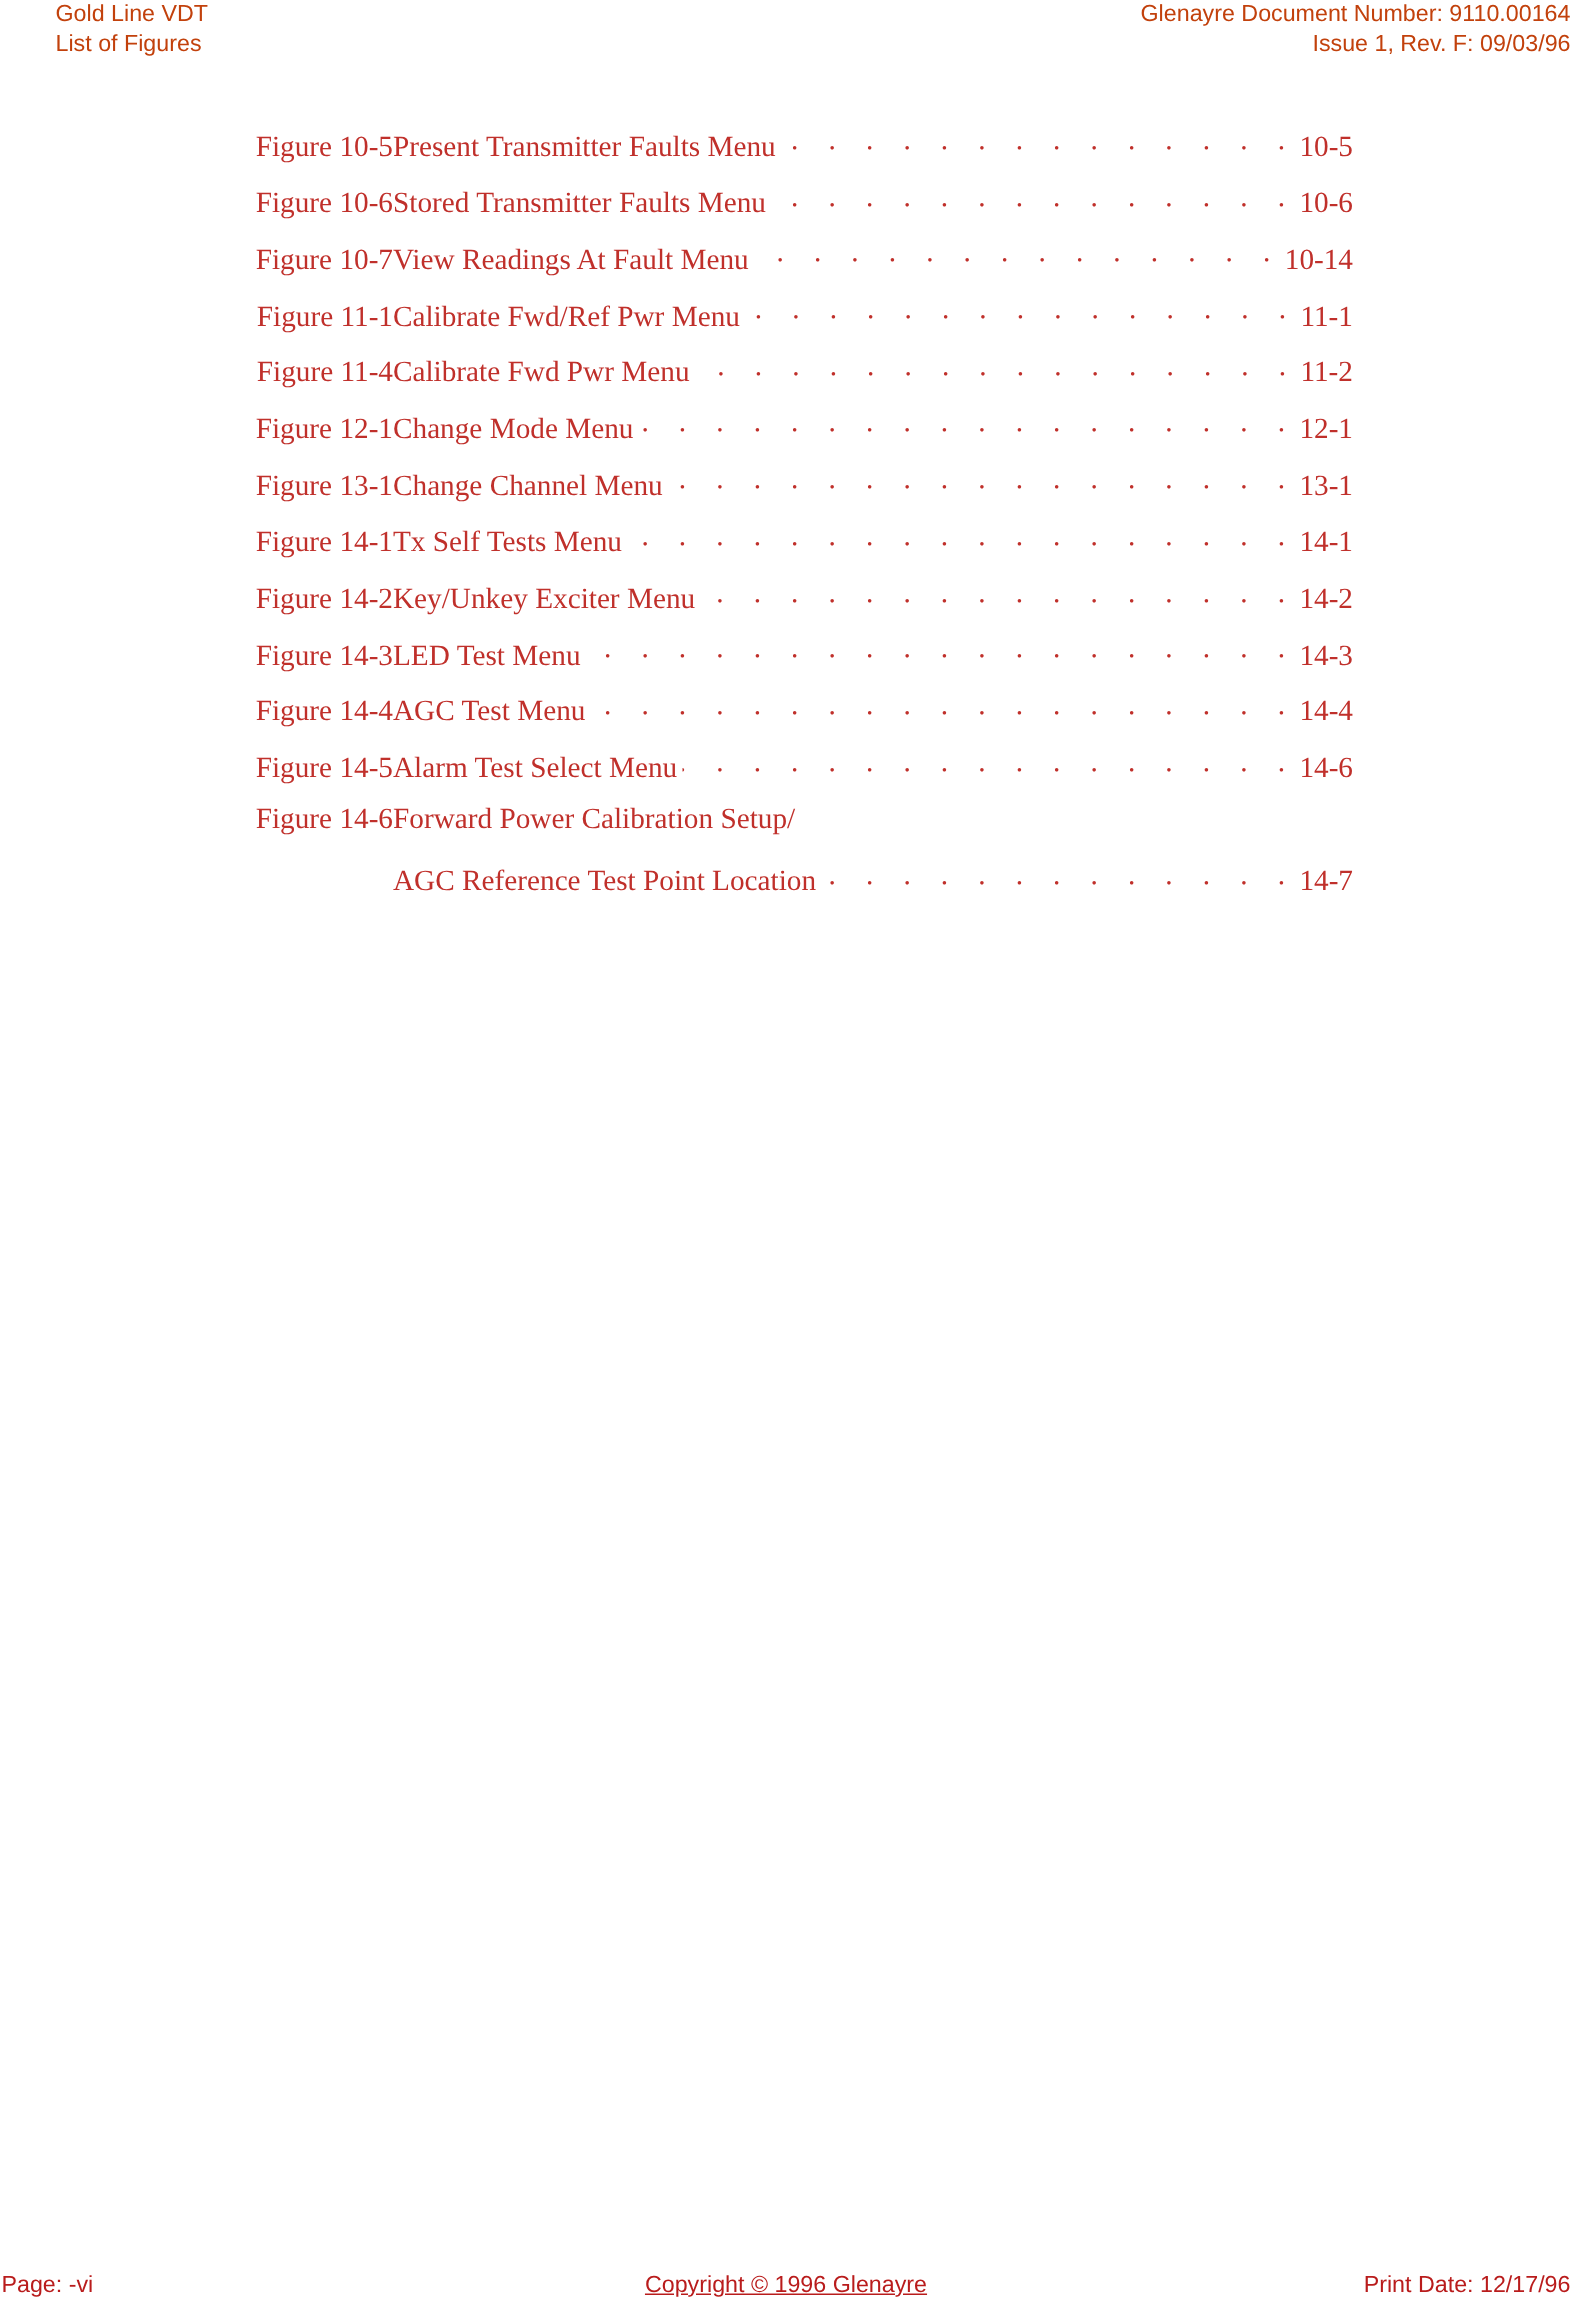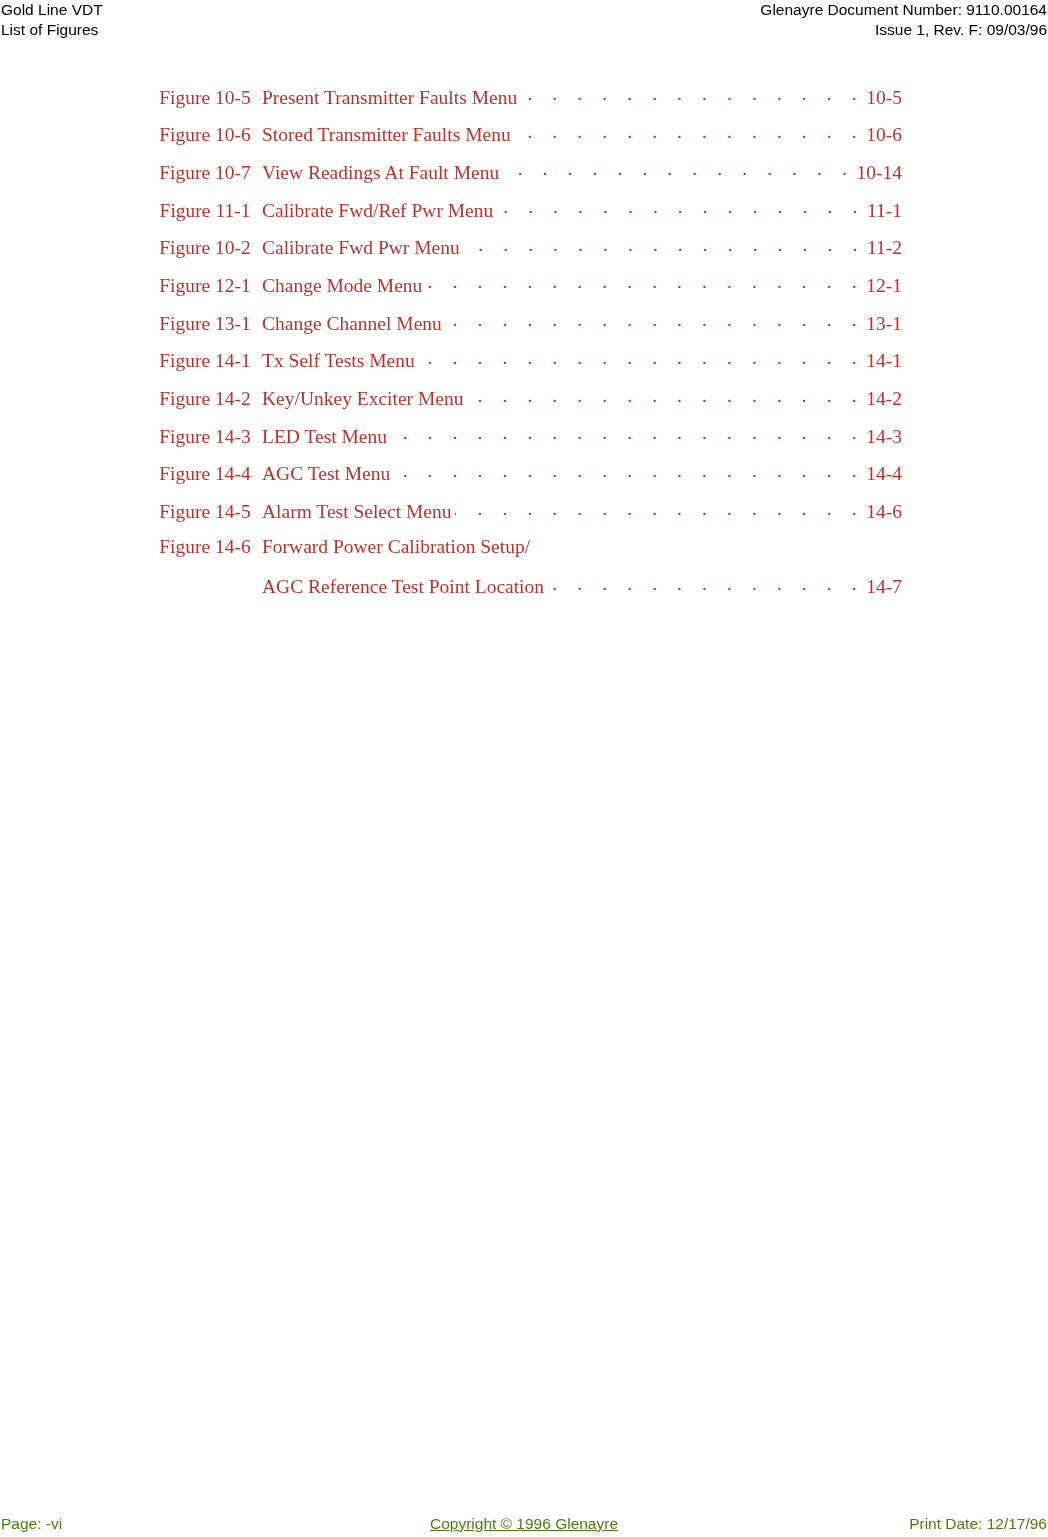--- a/index.html
+++ b/index.html
@@ -24,22 +24,23 @@
     width: 1048px;
     height: 40px;
   }
   .header-left,
   .header-right {
     position: absolute;
     top: 0;
     font-family: "Liberation Sans", "DejaVu Sans", sans-serif;
     font-size: 15.5px;
     line-height: 19.5px;
-    color: #000000;
+    color: #c2410c;
     white-space: nowrap;
+    margin-left: 36px;
   }
   .header-left  { left: 1px;  text-align: left; }
   .header-right { right: 1px; text-align: right; }
   .header-line { display: block; }
 
   
   .lof {
     position: absolute;
     top: 84px;
     left: 148px;
@@ -49,21 +50,21 @@
     display: flex;
     align-items: baseline;
     height: 37.7px;
     font-size: 19.5px;
     color: #c0302b;
     white-space: nowrap;
   }
   .lof-label {
     width: 114px;
     flex: 0 0 114px;
-    text-align: center;
+    text-align: right;
   }
   .lof-title {
     flex: 0 0 auto;
     padding-right: 4px;
   }
   .lof-leader {
     flex: 1 1 auto;
     overflow: hidden;
     height: 1em;
     position: relative;
@@ -94,21 +95,21 @@
     bottom: 0;
     width: 1048px;
     height: 40px;
   }
   .footer-item {
     position: absolute;
     bottom: 4px;
     font-family: "Liberation Sans", "DejaVu Sans", sans-serif;
     font-size: 15.5px;
     line-height: 19px;
-    color: #4d7c0f;
+    color: #b91c1c;
     white-space: nowrap;
   }
   .footer-left   { left: 1px; }
   .footer-center { left: 50%; transform: translateX(-50%); text-decoration: underline; }
   .footer-right  { right: 1px; }
 </style>
 </head>
 <body>
 
 <div class="page-header">
@@ -141,21 +142,21 @@
       <span class="lof-leader"></span>
       <span class="lof-page">10-14</span>
     </div>
     <div class="lof-row">
       <span class="lof-label">Figure 11-1</span>
       <span class="lof-title">Calibrate Fwd/Ref Pwr Menu</span>
       <span class="lof-leader"></span>
       <span class="lof-page">11-1</span>
     </div>
     <div class="lof-row">
-      <span class="lof-label">Figure 10-2</span>
+      <span class="lof-label">Figure 11-4</span>
       <span class="lof-title">Calibrate Fwd Pwr Menu</span>
       <span class="lof-leader"></span>
       <span class="lof-page">11-2</span>
     </div>
     <div class="lof-row">
       <span class="lof-label">Figure 12-1</span>
       <span class="lof-title">Change Mode Menu</span>
       <span class="lof-leader"></span>
       <span class="lof-page">12-1</span>
     </div>

